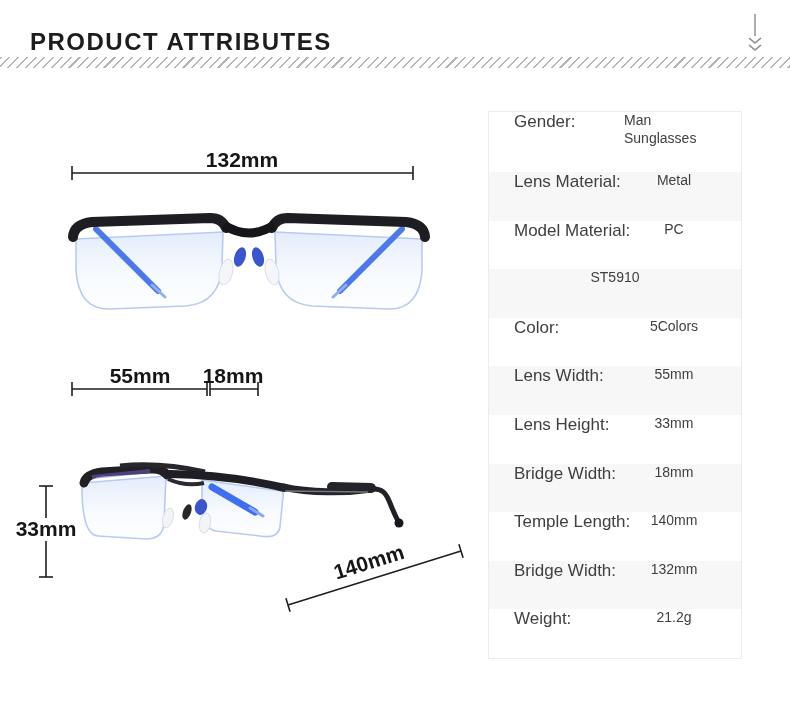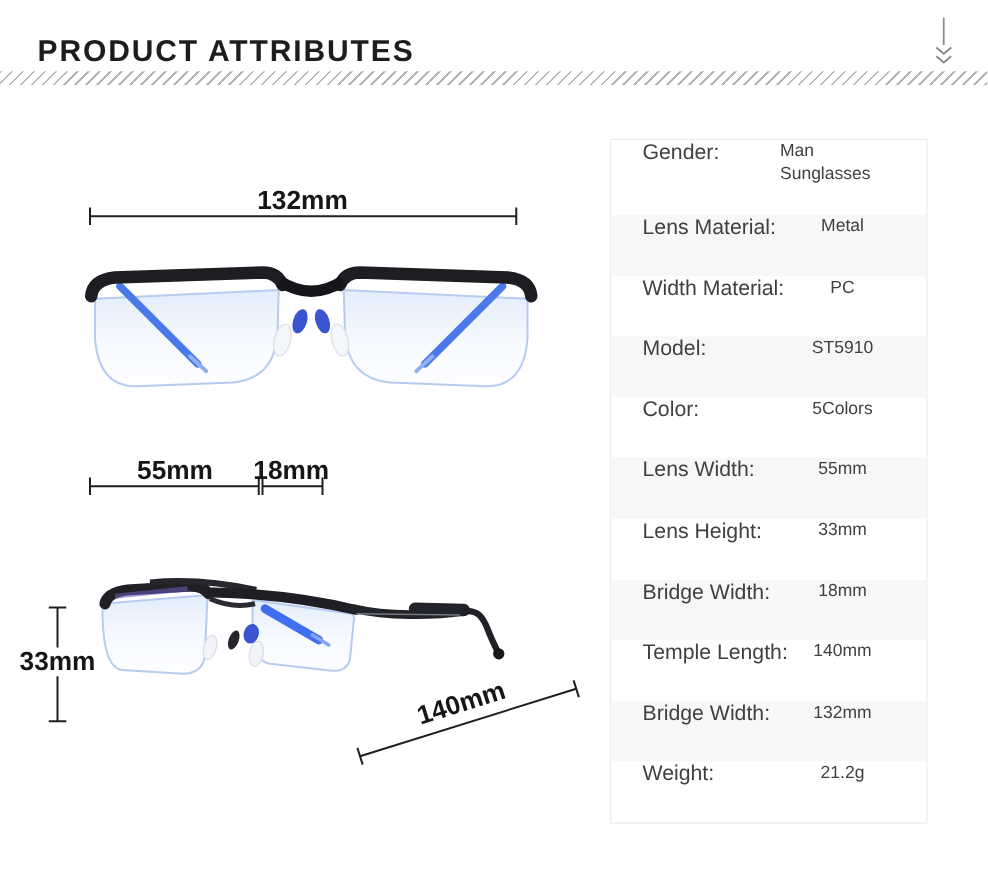--- a/index.html
+++ b/index.html
@@ -160,26 +160,25 @@
       <div class="t-label">Gender:</div>
       <div class="t-value"><span class="wrapblock">Man Sunglasses</span></div>
     </div>
 
     <div class="t-row alt">
       <div class="t-label">Lens Material:</div>
       <div class="t-value">Metal</div>
     </div>
 
     <div class="t-row">
-      <div class="t-label">Width Material:</div>
+      <div class="t-label">Model Material:</div>
       <div class="t-value">PC</div>
     </div>
 
     <div class="t-row alt">
-      <div class="t-label">Model:</div>
       <div class="t-value">ST5910</div>
     </div>
 
     <div class="t-row">
       <div class="t-label">Color:</div>
       <div class="t-value">5Colors</div>
     </div>
 
     <div class="t-row alt">
       <div class="t-label">Lens Width:</div>

